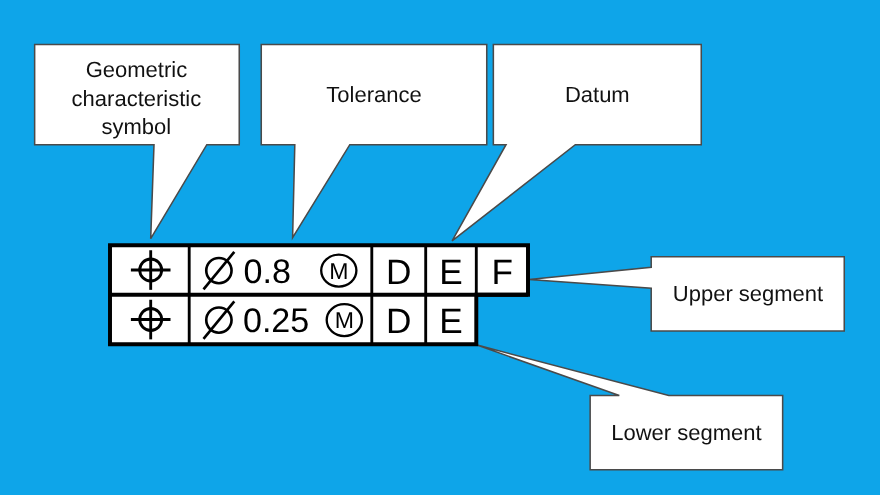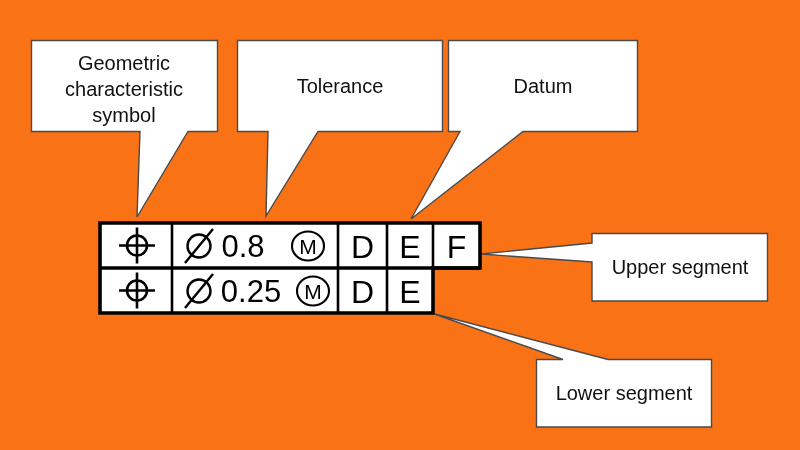--- a/index.html
+++ b/index.html
@@ -4,21 +4,21 @@
 <style>
   html, body {
     margin: 0;
     padding: 0;
     background: #ffffff;
   }
   #stage {
     position: relative;
     width: 800px;
     height: 450px;
-    background: #f97316;
+    background: #0ea5e9;
     overflow: hidden;
     font-family: "Liberation Sans", sans-serif;
   }
   svg { display: block; }
 
   
   .callout-shape {
     fill: #ffffff;
     stroke: #4a4a4a;
     stroke-width: 1.4;

